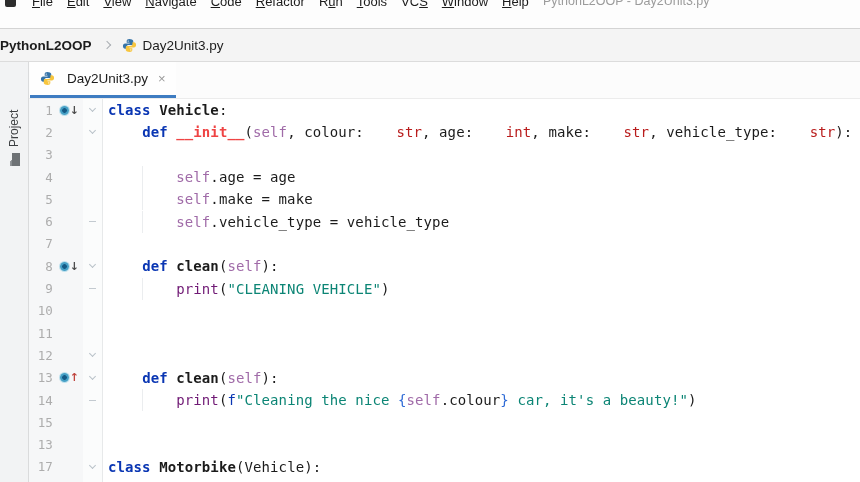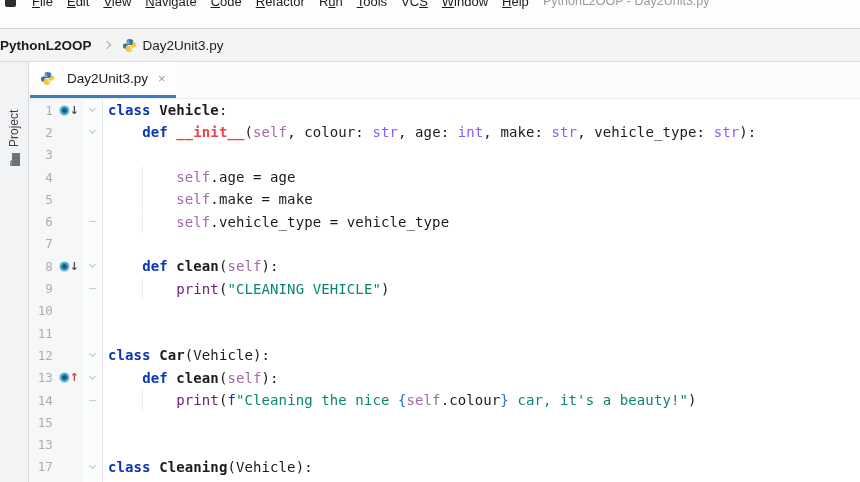--- a/index.html
+++ b/index.html
@@ -68,21 +68,21 @@
           transform:rotate(45deg); margin-top:-3px; }
   .dash { width:7px; height:0; border-top:1.6px solid #c3cad0; }
   .code { flex:1; white-space:pre; padding-left:5px; position:relative; min-width:0; }
   .guide { position:absolute; top:-3px; bottom:-3px; left:calc(5px + 4ch); border-left:1px solid #ebedef; }
 
   
   .tok-kw      { color:#0a36b3; font-weight:bold; }
   .tok-magic   { color:#ef4444; font-weight:bold; }
   .tok-name    { color:#1b1b1b; font-weight:bold; }
   .tok-self    { color:#a06ba8; }
-  .tok-type    { color:#8b5cf6; }
+  .tok-type    { color:#b91c1c;margin-left:24px; }
   .tok-builtin { color:#701a75; }
   .tok-str     { color:#0c8575; }
   .tok-brace   { color:#2f6bd6; }
   .tok-fpfx    { color:#0a36b3; }
   .tok-plain   { color:#1b1b1b; }
 
   
   .bottom-strip { height:3px; background:#222222; }
 </style>
 </head>
@@ -230,21 +230,20 @@
           <span class="gi"></span>
           <span class="fold"></span>
           <span class="code"></span>
         </div>
         <div class="line">
           <span class="ln">12</span>
           <span class="gi"></span>
           <span class="fold">
             <i class="chev"></i>
           </span>
-          <span class="code"><span class="tok-kw">class</span><span class="tok-plain"> </span><span class="tok-name">Car</span><span class="tok-plain">(Vehicle):</span></span>
         </div>
         <div class="line">
           <span class="ln">13</span>
           <span class="gi">
             <i class="circ"></i>
             <i class="arr up">↑</i>
           </span>
           <span class="fold">
             <i class="chev"></i>
           </span>
@@ -269,21 +268,21 @@
           <span class="gi"></span>
           <span class="fold"></span>
           <span class="code"></span>
         </div>
         <div class="line">
           <span class="ln">17</span>
           <span class="gi"></span>
           <span class="fold">
             <i class="chev"></i>
           </span>
-          <span class="code"><span class="tok-kw">class</span><span class="tok-plain"> </span><span class="tok-name">Cleaning</span><span class="tok-plain">(Vehicle):</span></span>
+          <span class="code"><span class="tok-kw">class</span><span class="tok-plain"> </span><span class="tok-name">Motorbike</span><span class="tok-plain">(Vehicle):</span></span>
         </div>
         <div class="line">
           <span class="ln">18</span>
           <span class="gi">
             <i class="circ"></i>
             <i class="arr up">↑</i>
           </span>
           <span class="fold">
             <i class="chev"></i>
           </span>

